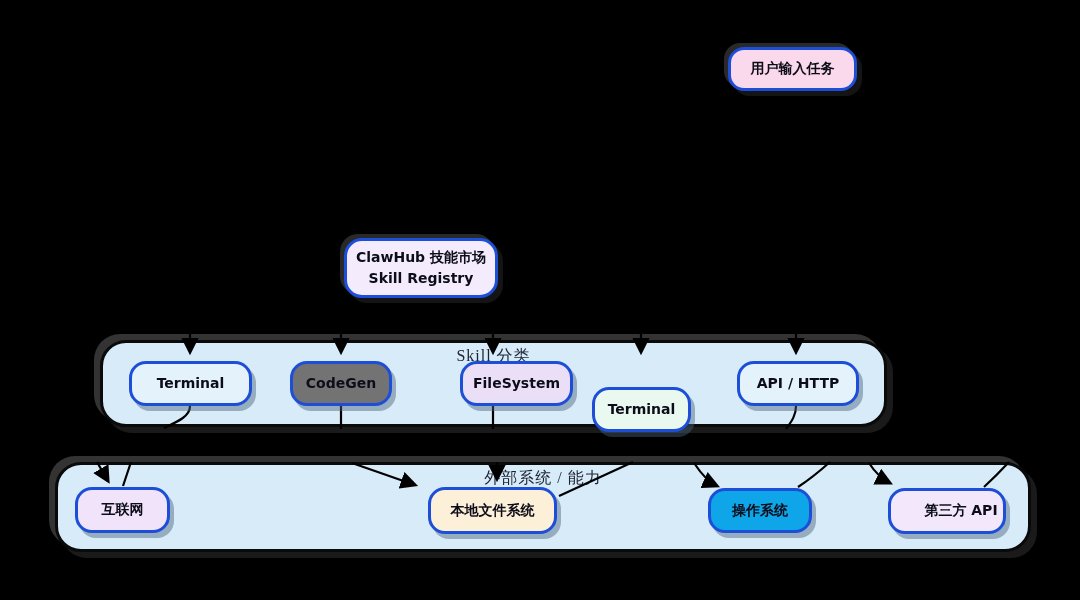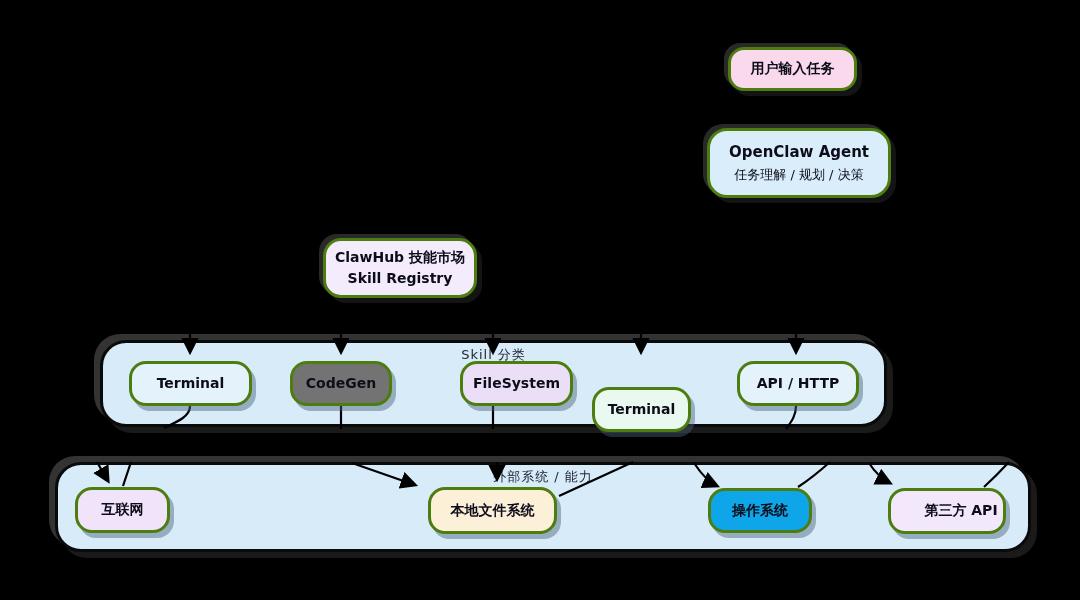--- a/index.html
+++ b/index.html
@@ -2,34 +2,34 @@
 <html><head>
 <meta charset="utf-8">
 <style>
   html,body{margin:0;padding:0;background:#000;}
   #canvas{
     position:relative;width:1080px;height:600px;background:#000;overflow:hidden;
     font-family:"DejaVu Sans","Liberation Sans",sans-serif;color:#0d0d1a;
   }
   
   .node{
-    position:absolute;box-sizing:border-box;border:3px solid #4d7c0f;
+    position:absolute;box-sizing:border-box;border:3px solid #1d4ed8;
     display:flex;align-items:center;justify-content:center;flex-direction:column;
     text-align:center;z-index:3;font-weight:bold;font-size:14px;line-height:1.25;
   }
   .node.small{border-radius:17px;box-shadow:4px 5px 0 rgba(70,95,120,0.45);}
   .node.top{box-shadow:-4px -4px 0 rgba(255,255,255,0.16),5px 5px 0 rgba(255,255,255,0.08);}
   .container{
     position:absolute;box-sizing:border-box;border:3px solid #0a0a0a;border-radius:26px;
     z-index:1;
     box-shadow:-6px -6px 0 rgba(255,255,255,0.20),6px 6px 0 rgba(255,255,255,0.10);
   }
   .container .grouplabel{
     position:absolute;top:3px;left:0;right:0;text-align:center;
-    font-size:13px;font-weight:normal;color:#1c2230;letter-spacing:1px;
+    font-size:16px;font-weight:normal;color:#1c2230;letter-spacing:1px;font-family:Liberation Serif, serif;
   }
   .subtitle{font-weight:normal;font-size:13px;margin-top:5px;}
   
   .n-user   {left:728px;top:47px; width:129px;height:44px;border-radius:16px;}
   .n-agent  {left:707px;top:128px;width:184px;height:70px;border-radius:20px;font-size:15px;}
   .n-claw   {left:323px;top:238px;width:154px;height:60px;border-radius:18px;font-size:14px;}
   .n-claw .subtitle{font-weight:bold;font-size:14px;margin-top:3px;}
   .c-skill  {left:100px;top:340px;width:787px;height:87px;}
   .c-ext    {left:55px; top:462px;width:976px;height:90px;}
   .s-0{left:129px;top:361px;width:123px;height:45px;}
@@ -88,26 +88,22 @@
       <path d="M830,462 Q812,478 798,487"></path>
       <path d="M869,463 Q878,477 890,483" marker-end="url(#ah)"></path>
       <path d="M1009,462 Q996,476 984,487"></path>
     </g>
   </svg>
 
   <div class="node top n-user" style="background: rgb(251, 217, 236);">
     <div>用户输入任务</div>
   </div>
 
-  <div class="node top n-agent" style="background: rgb(217, 237, 250);">
-    <div>OpenClaw Agent</div>
-    <div class="subtitle">任务理解 / 规划 / 决策</div>
-  </div>
 
-  <div class="node top n-claw" style="background: rgb(244, 236, 253);">
+  <div class="node top n-claw" style="background: rgb(244, 236, 253); margin-left: 21px;">
     <div>ClawHub 技能市场</div>
     <div class="subtitle">Skill Registry</div>
   </div>
 
   <div class="node small s-0" style="background: rgb(228, 242, 252);">
     <div>Terminal</div>
   </div>
   <div class="node small s-1" style="background: #737373; align-items: center;">
     <div>CodeGen</div>
   </div>

